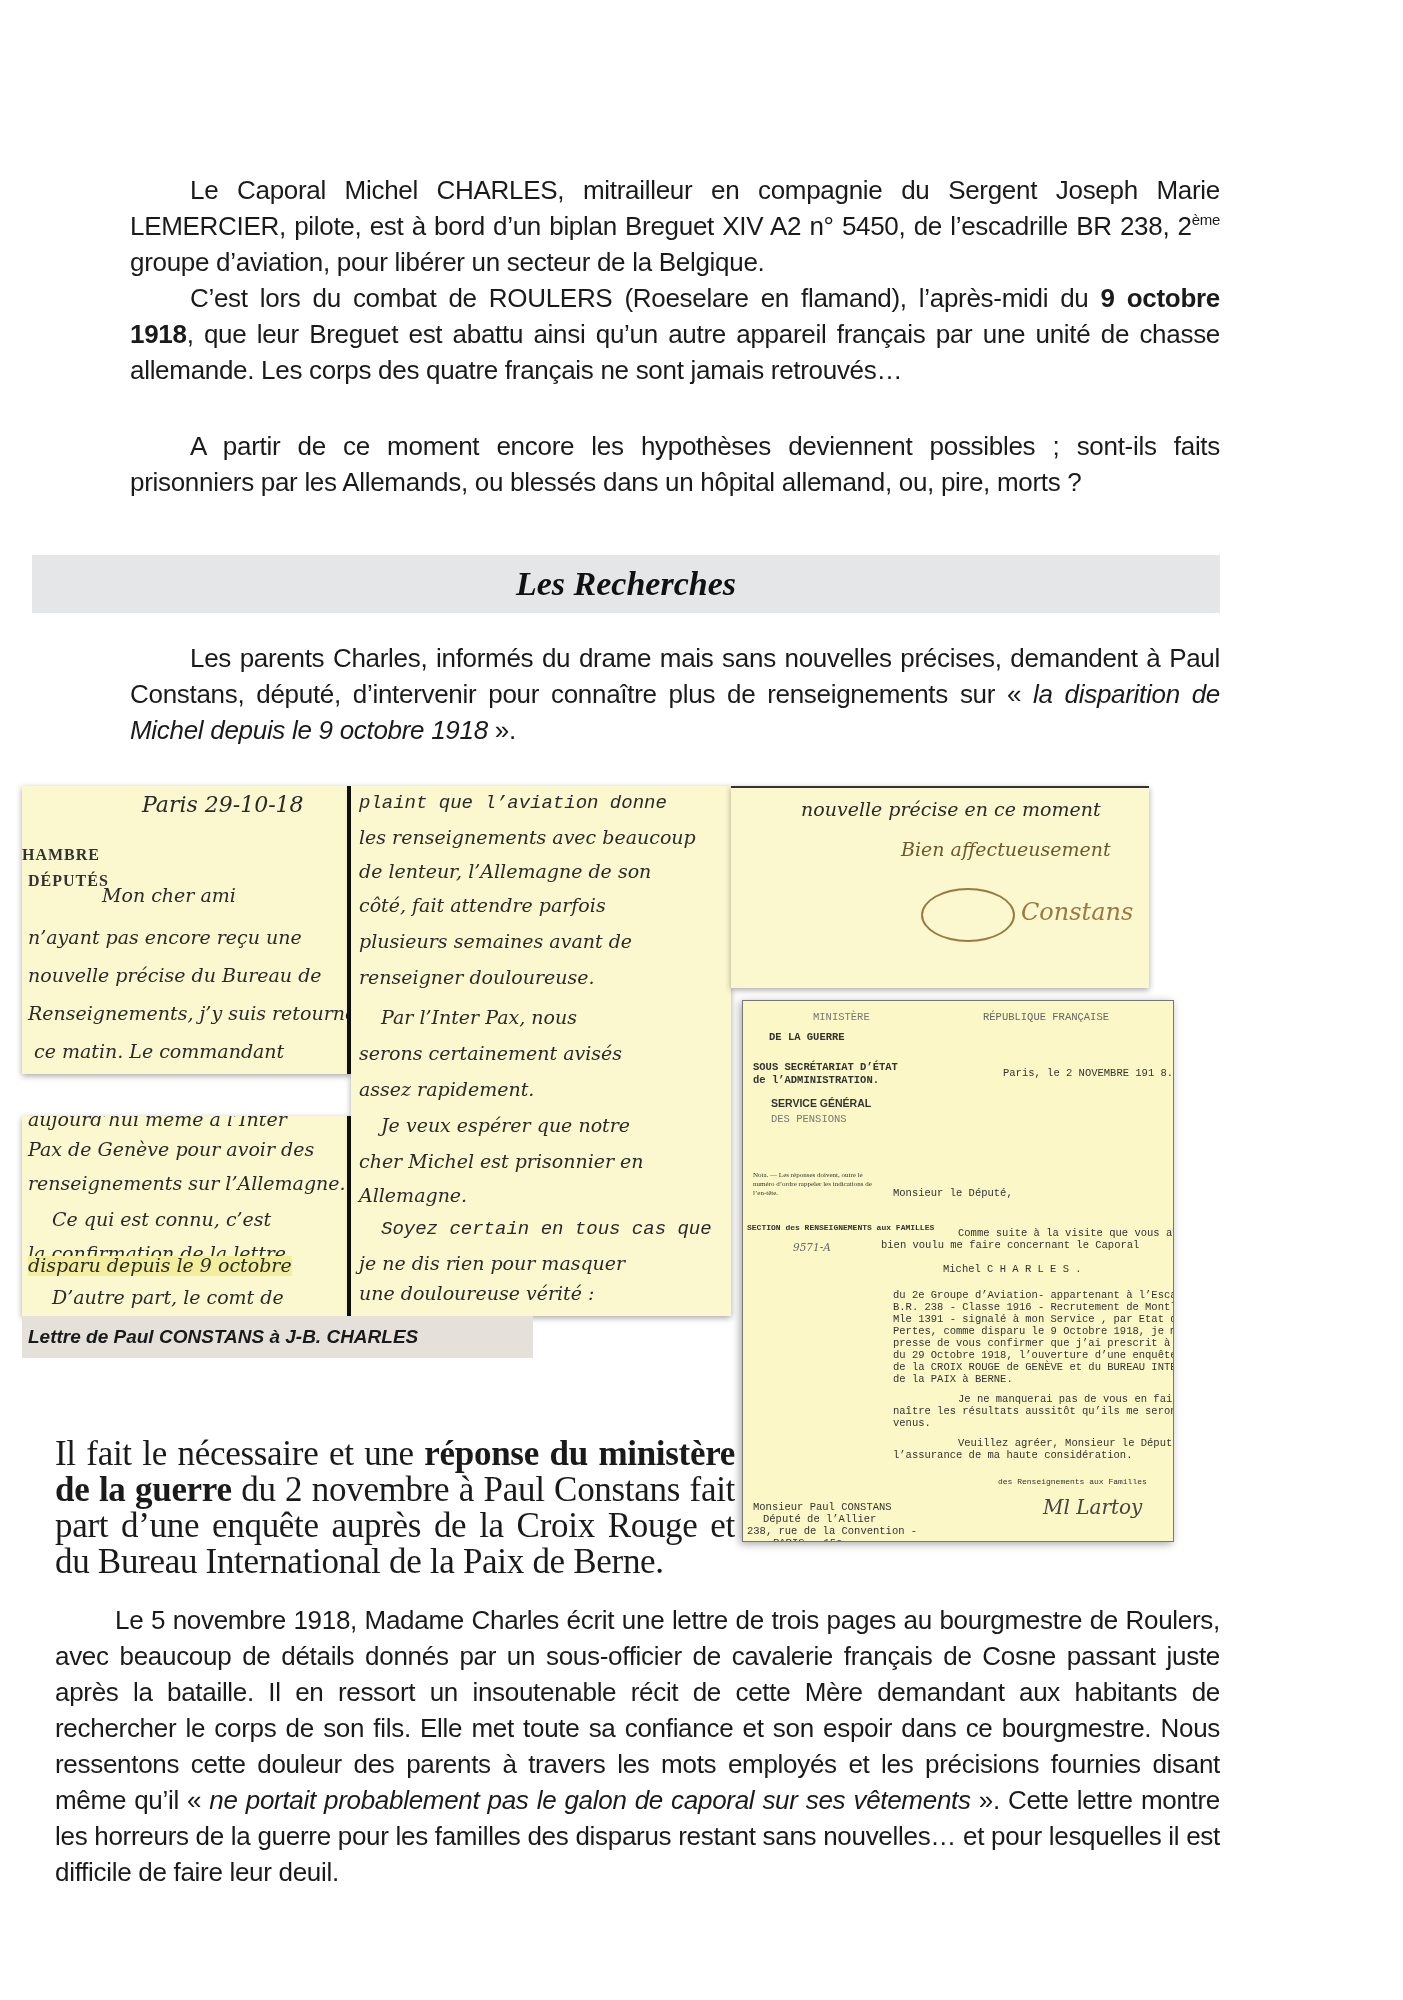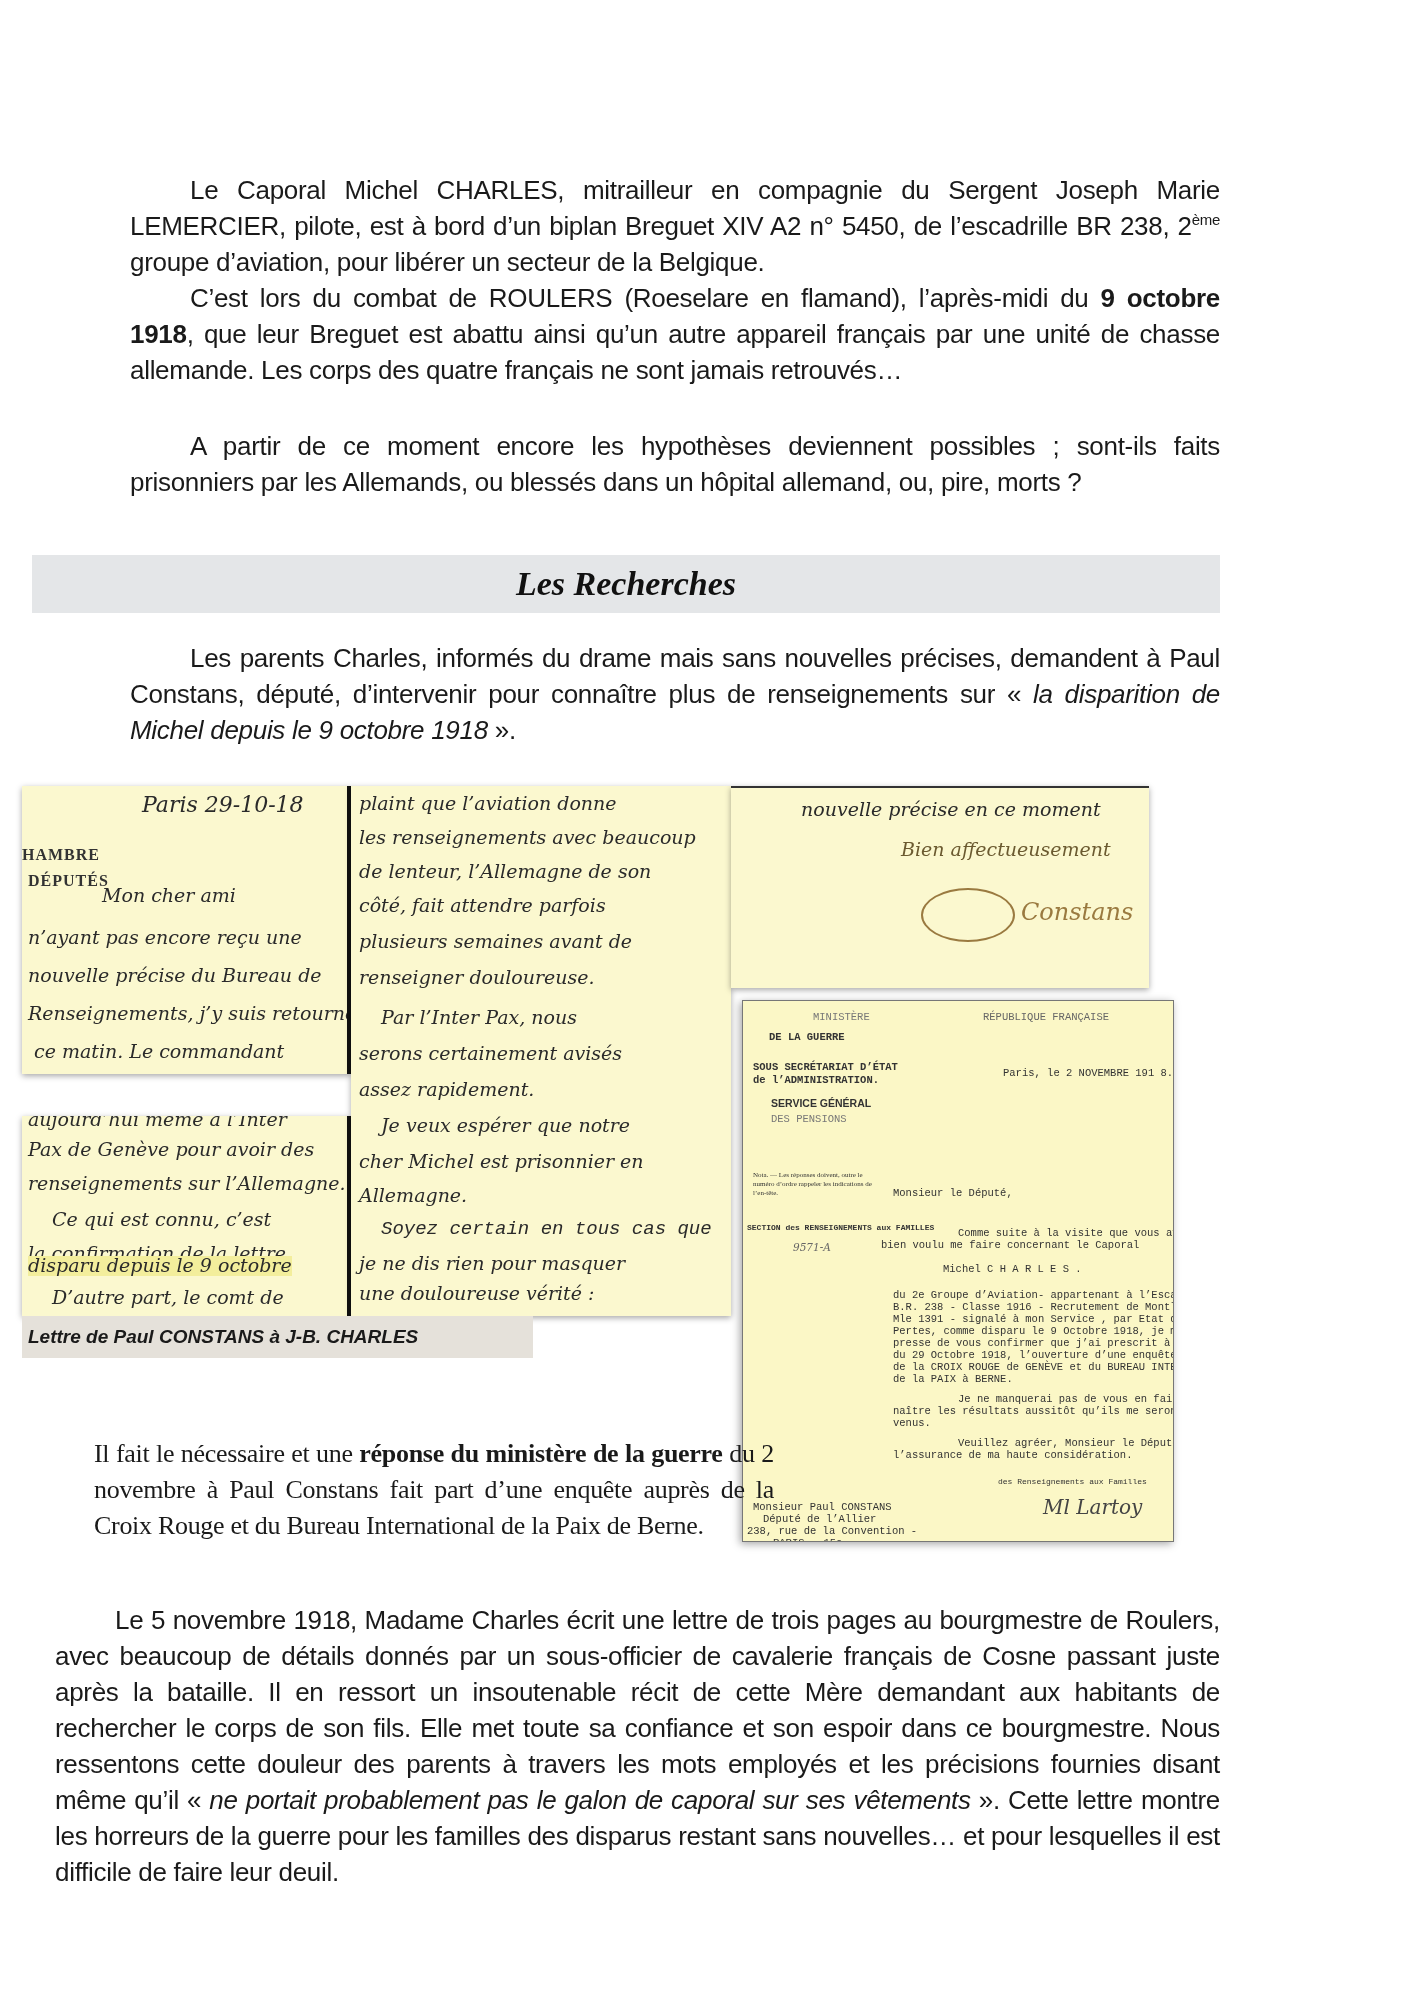--- a/index.html
+++ b/index.html
@@ -29,22 +29,22 @@
   .hw { position: absolute; font-size: 19px; white-space: nowrap; }
   .print { position: absolute; font-family: "Liberation Serif", serif; font-style: normal; font-weight: bold;
            font-size: 16px; letter-spacing: 1px; color: #333; }
   .caption { position: absolute; left: 22px; top: 1316px; width: 505px; height: 42px; background: #e5e1da;
              font-family: "Liberation Sans", sans-serif; font-style: italic; font-weight: bold; font-size: 19px;
              line-height: 42px; padding-left: 6px; color: #1a1a1a; }
   .typed { position: absolute; left: 742px; top: 1000px; width: 430px; height: 540px; background: #fbf7c6;
            box-shadow: -2px 2px 8px rgba(0,0,0,0.35); border: 1px solid #777;
            font-family: "Liberation Mono", monospace; font-size: 10.5px; color: #333; overflow: hidden; }
   .typed .t { position: absolute; white-space: nowrap; }
-  .side-text { position: absolute; left: 55px; top: 1436px; width: 680px; font-size: 26px; line-height: 36px;
-               text-align: justify; font-family: "Liberation Serif", serif; letter-spacing: -0.3px; margin-left: 39px; }
+  .side-text { position: absolute; left: 55px; top: 1436px; width: 680px; font-size: 35px; line-height: 36px;
+               text-align: justify; font-family: "Liberation Serif", serif; letter-spacing: -0.3px; }
   .sig { position: absolute; border: 2px solid #9a7a40; border-radius: 50%; }
 </style>
 </head>
 <body>
 
 <div class="para p1">
   <div class="ti"><span>Le Caporal Michel CHARLES, mitrailleur en compagnie du Sergent Joseph Marie LEMERCIER, pilote, est à bord d’un biplan Breguet XIV A2 n° 5450, de l’escadrille BR 238, 2</span><sup>ème</sup><span> groupe d’aviation, pour libérer un secteur de la Belgique.</span></div>
   <div class="ti"><span>C’est lors du combat de ROULERS (Roeselare en flamand), l’après-midi du </span><span class="b">9 octobre 1918</span><span>, que leur Breguet est abattu ainsi qu’un autre appareil français par une unité de chasse allemande. Les corps des quatre français ne sont jamais retrouvés…</span></div>
 </div>
 <div class="para p2 ti">A partir de ce moment encore les hypothèses deviennent possibles ; sont-ils faits prisonniers par les Allemands, ou blessés dans un hôpital allemand, ou, pire, morts ?</div>
@@ -75,21 +75,21 @@
   <span class="hw" style="left:30px;top:92px;">Ce qui est connu, c’est</span>
   <span class="hw" style="left:6px;top:126px;">la confirmation de la lettre</span>
   <span class="hw" style="left:6px;top:158px;">du camarade de Michel :</span>
 </div>
 <div class="letter" style="left:22px;top:1256px;width:325px;height:60px;border-right:4px solid #111;box-shadow:none;">
   <span class="hw" style="left:6px;top:-2px;background:#f3ee9c;">disparu depuis le 9 octobre</span>
   <span class="hw" style="left:30px;top:30px;">D’autre part, le comt de</span>
 </div>
 
 <div class="letter letter-p2">
-  <span class="hw" style="left:8px;top:6px;">plaint que l’aviation donne</span>
+  <span class="hw" style="left:8px;top:6px;font-family:Liberation Mono, monospace;">plaint que l’aviation donne</span>
   <span class="hw" style="left:8px;top:40px;">les renseignements avec beaucoup</span>
   <span class="hw" style="left:8px;top:74px;">de lenteur, l’Allemagne de son</span>
   <span class="hw" style="left:8px;top:108px;">côté, fait attendre parfois</span>
   <span class="hw" style="left:8px;top:144px;">plusieurs semaines avant de</span>
   <span class="hw" style="left:8px;top:180px;">renseigner douloureuse.</span>
   <span class="hw" style="left:30px;top:220px;">Par l’Inter Pax, nous</span>
   <span class="hw" style="left:8px;top:256px;">serons certainement avisés</span>
   <span class="hw" style="left:8px;top:292px;">assez rapidement.</span>
   <span class="hw" style="left:30px;top:328px;">Je veux espérer que notre</span>
   <span class="hw" style="left:8px;top:364px;">cher Michel est prisonnier en</span>

